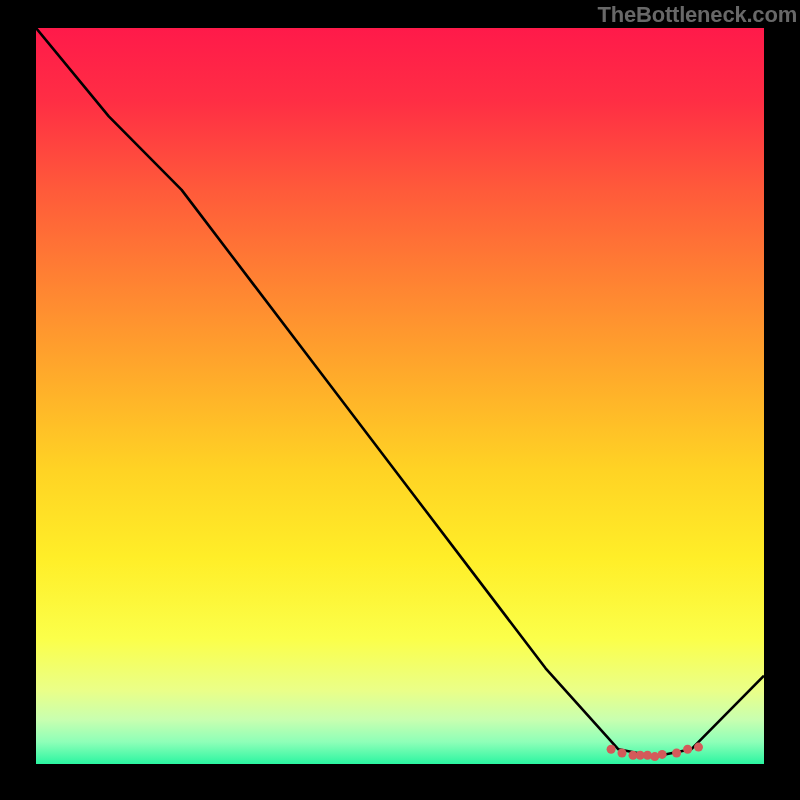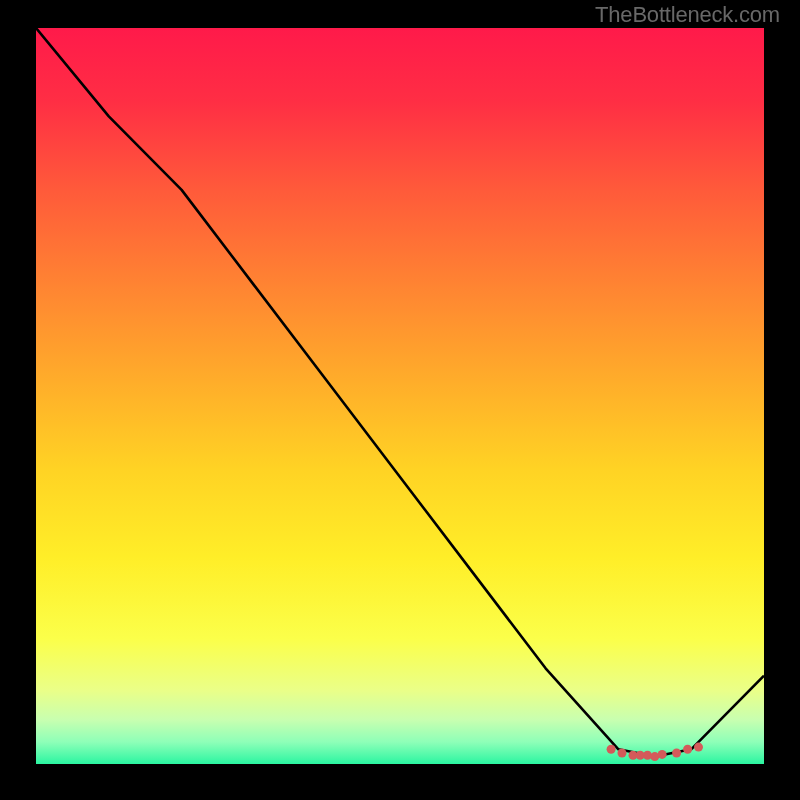--- a/index.html
+++ b/index.html
@@ -12,24 +12,24 @@
     overflow: hidden;
   }
   .wrap {
     position: relative;
     width: 800px;
     height: 800px;
   }
   .watermark {
     position: absolute;
     top: 2px;
-    right: 20px;
+    right: 3px;
     color: #686868;
     font-size: 22px;
-    font-weight: 400;
+    font-weight: 700;
     letter-spacing: -0.2px;
     z-index: 3;
     user-select: none;
   }
   .plot-area {
     position: absolute;
     left: 36px;
     top: 28px;
     width: 728px;
     height: 736px;

